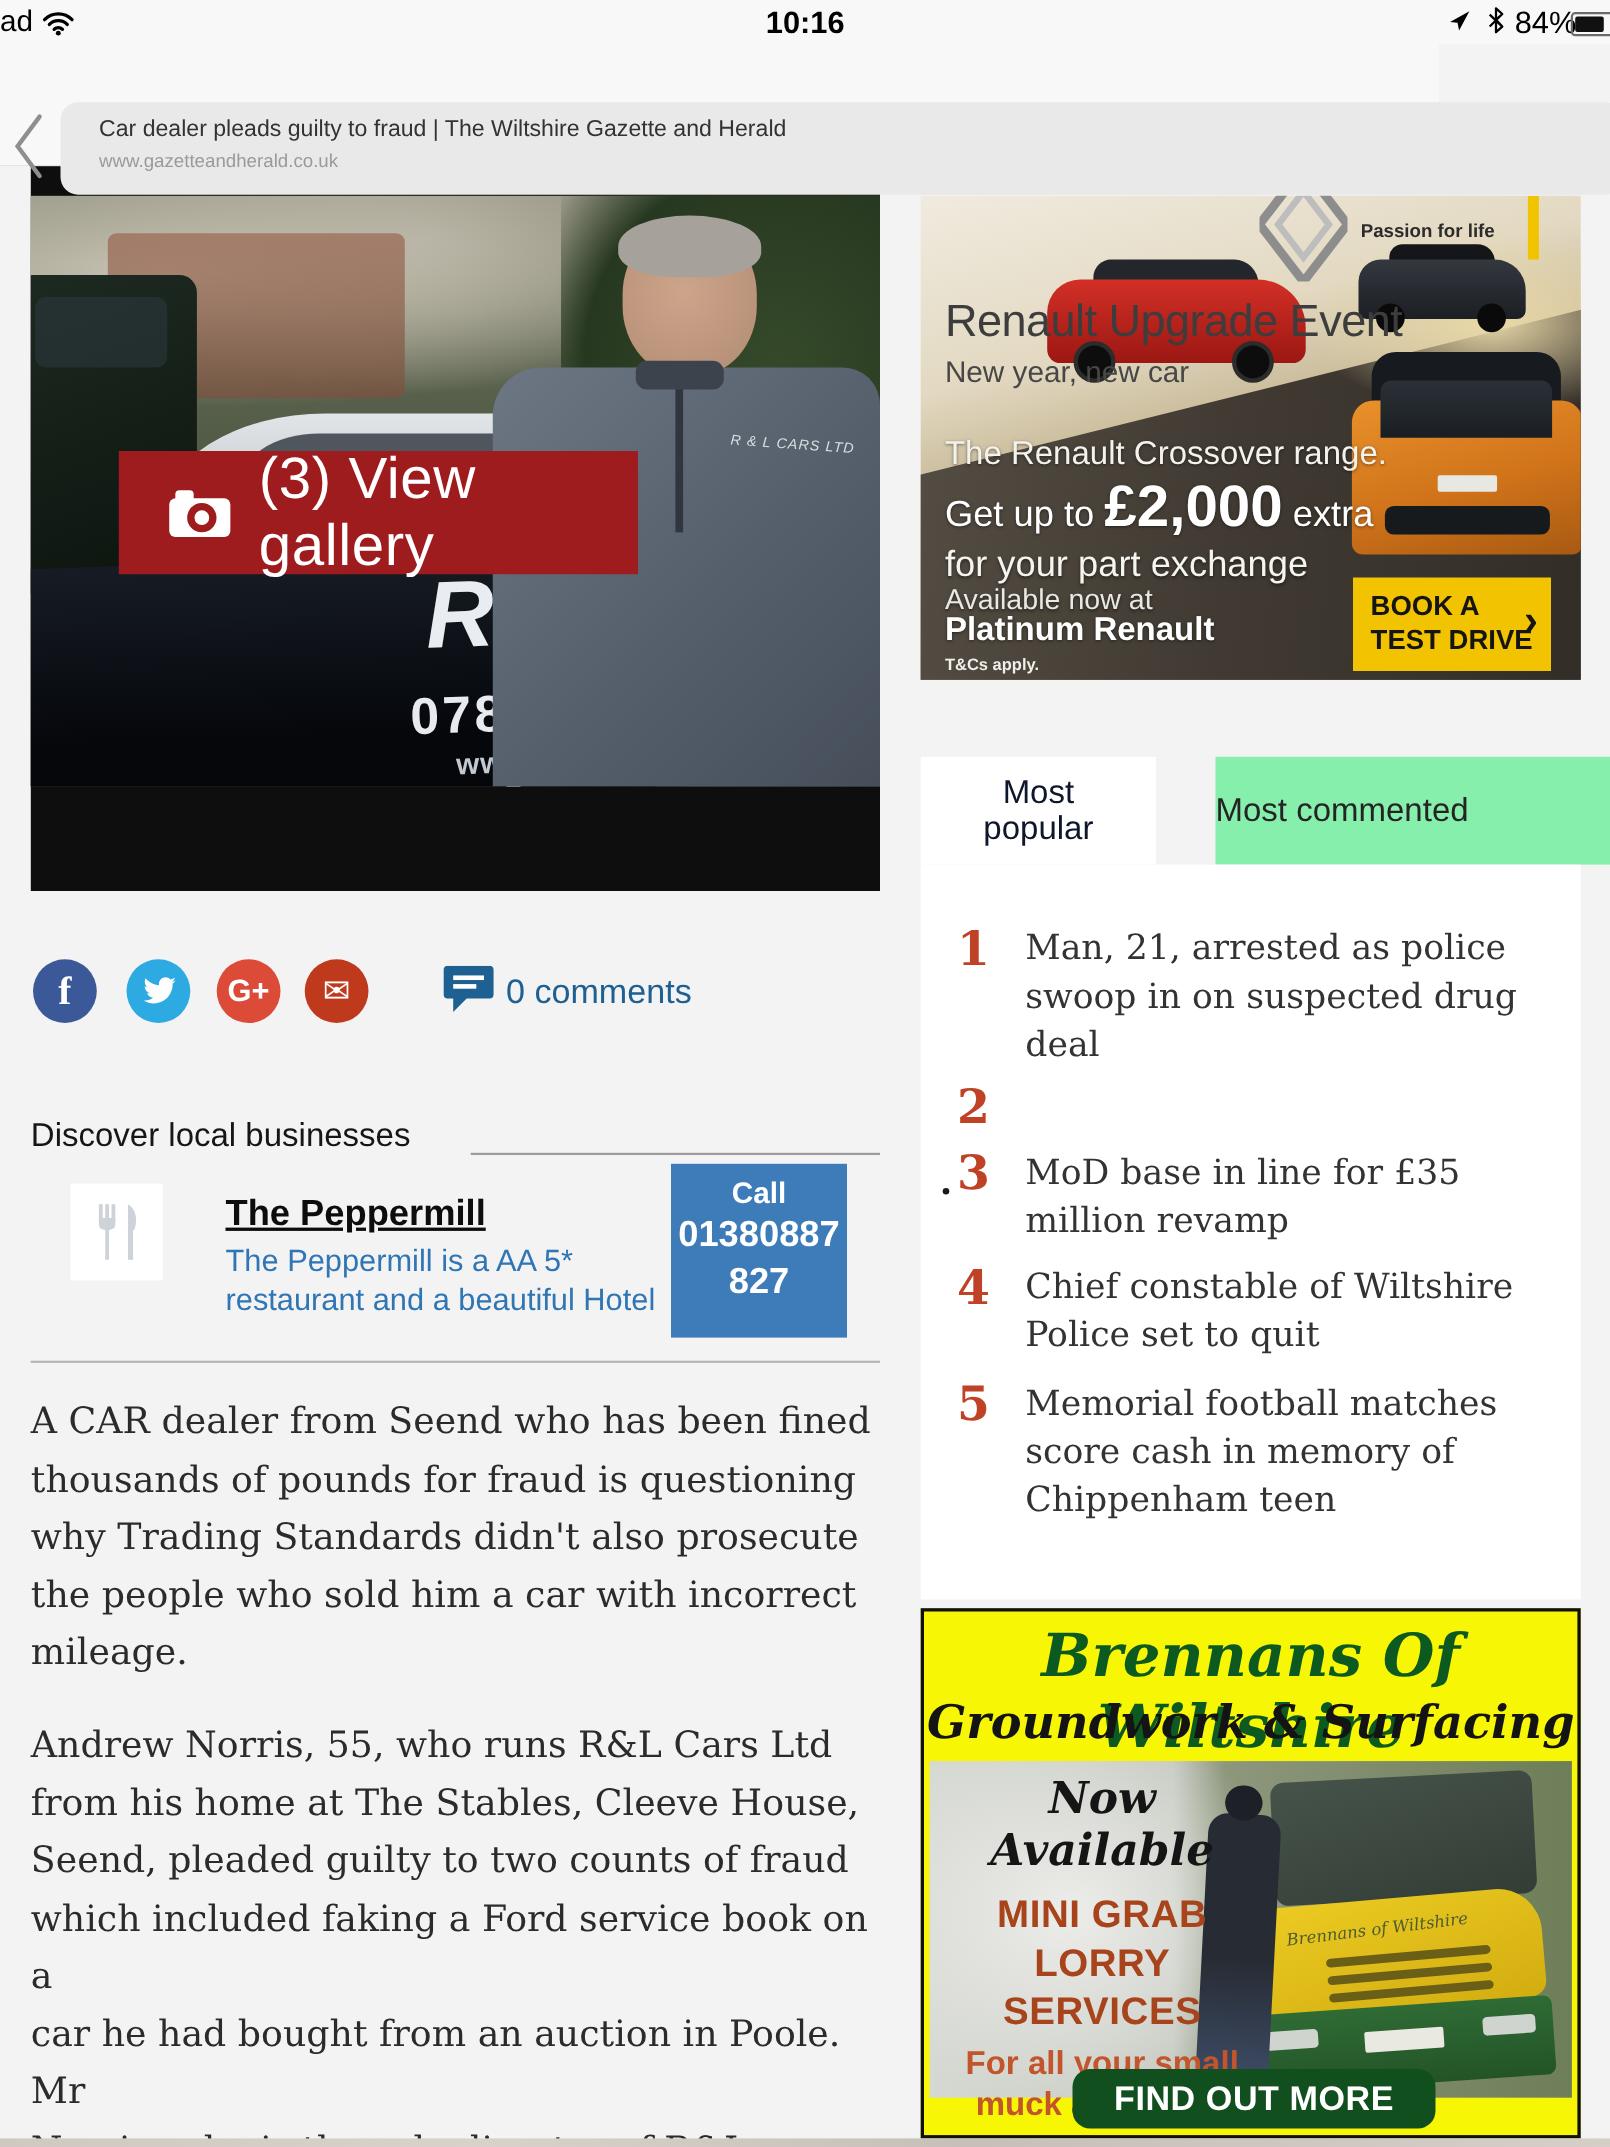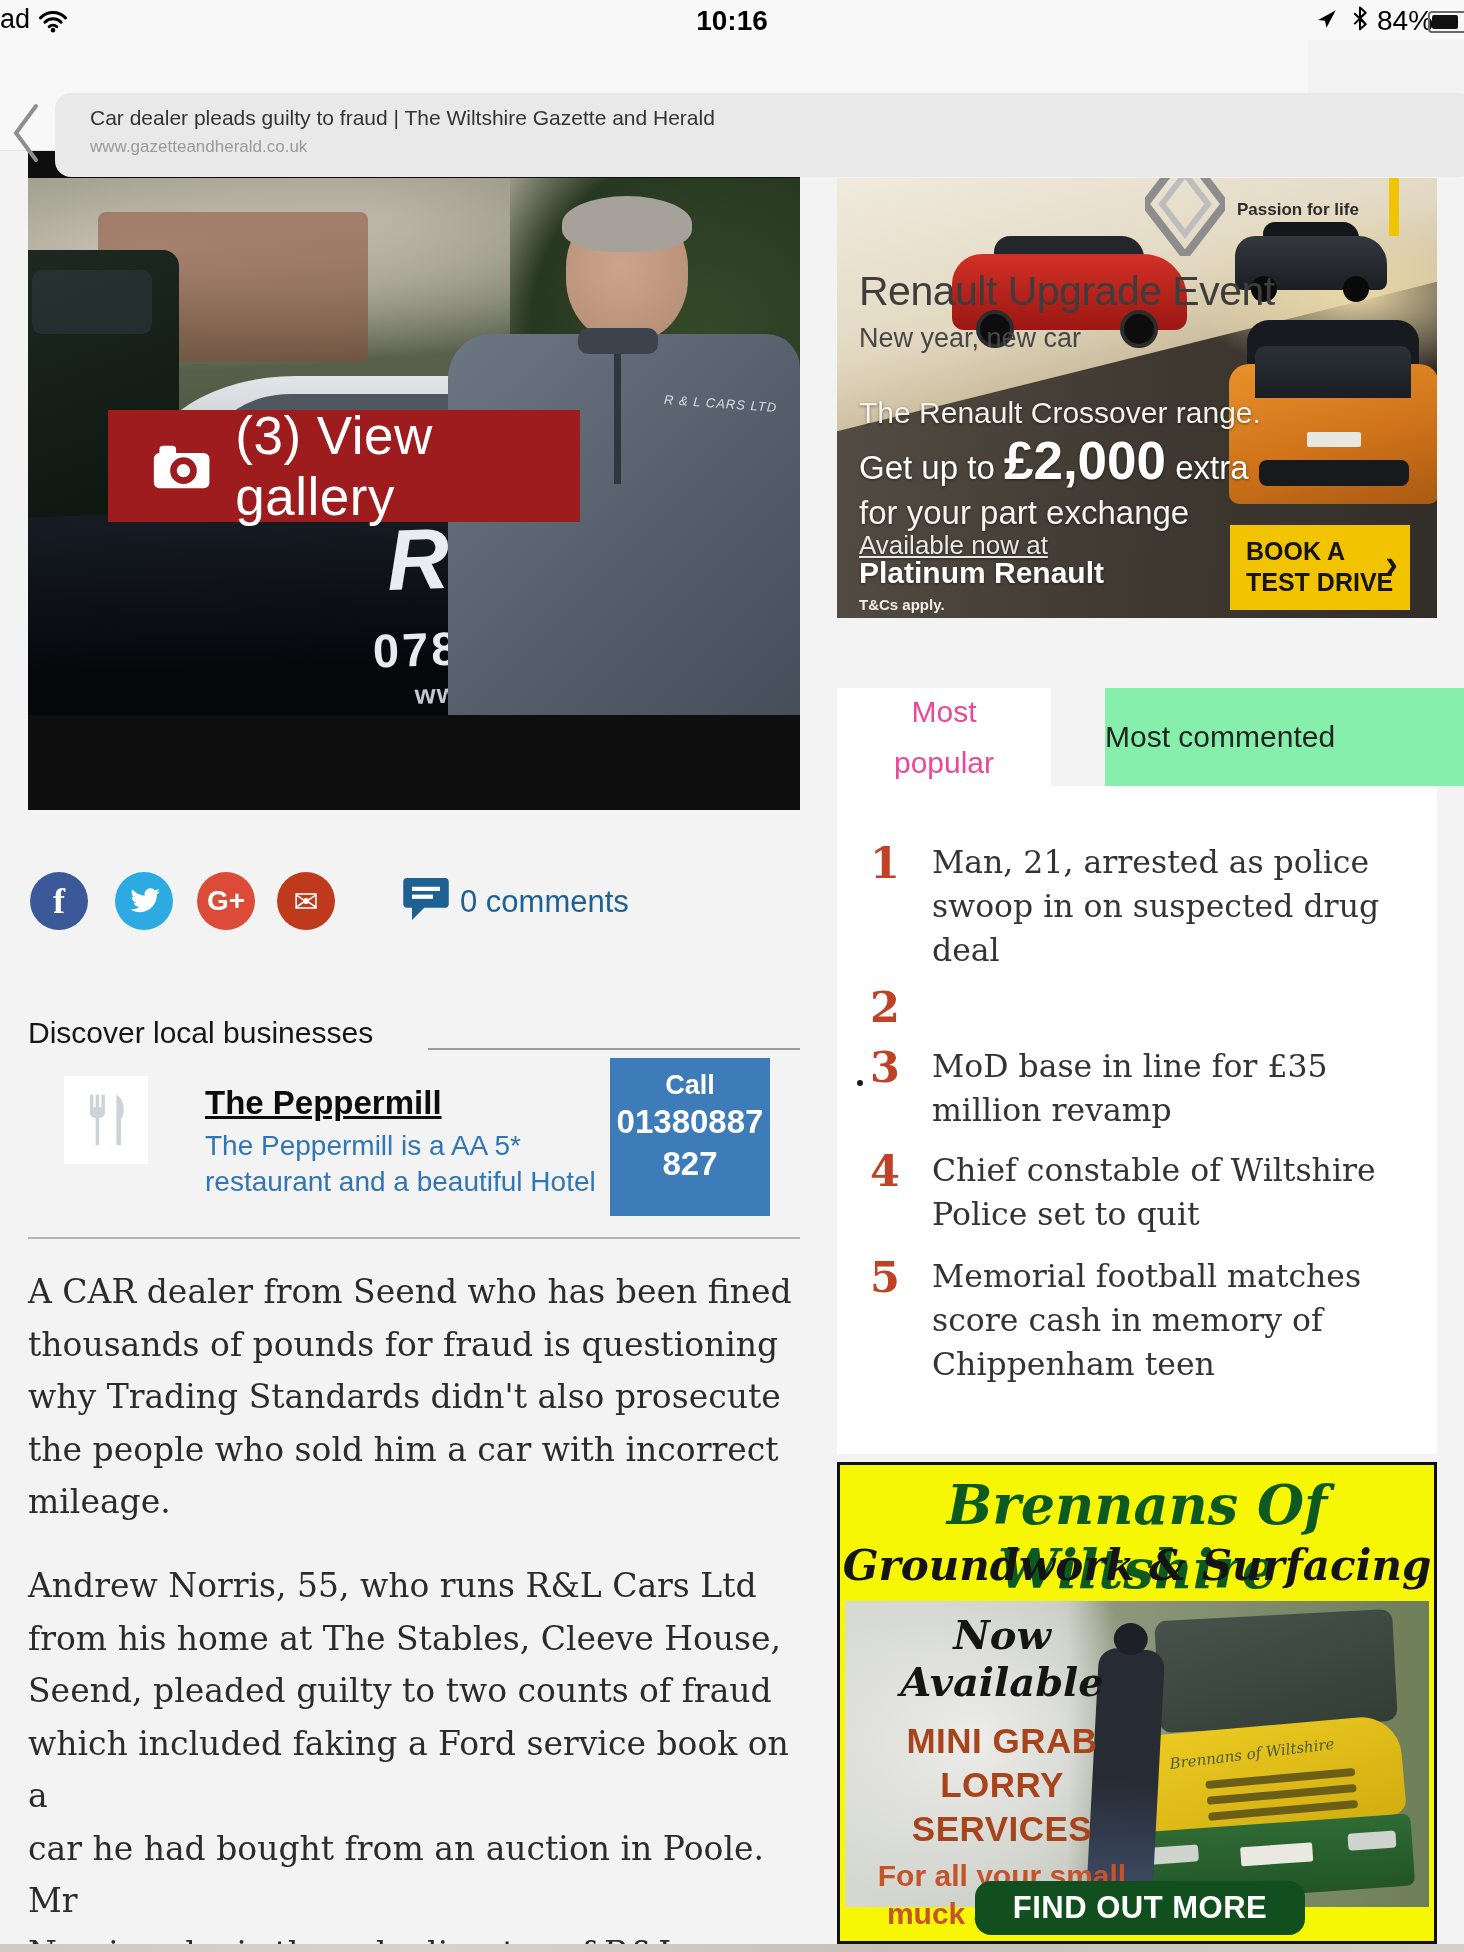--- a/index.html
+++ b/index.html
@@ -110,30 +110,30 @@
   .r-carorange .plate{position:absolute;left:78px;top:112px;width:54px;height:15px;background:#e8e8e2;border-radius:2px;}
   .r-logo{left:308px;top:-26px;}
   .r-passion{left:400px;top:22px;font-size:17px;font-weight:bold;color:#2b2b2b;}
   .r-ybar{left:552px;top:0;width:10px;height:58px;background:#f2c300;}
   .r-head{left:22px;top:90px;font-size:41px;color:#3d3d3d;letter-spacing:-0.5px;}
   .r-sub{left:22px;top:145px;font-size:27px;color:#474747;}
   .r-range{left:22px;top:218px;font-size:30px;color:#f4f2ec;text-shadow:0 1px 3px rgba(0,0,0,.5);}
   .r-offer{left:22px;top:252px;color:#fff;font-size:33px;text-shadow:0 1px 3px rgba(0,0,0,.5);}
   .r-offer b{font-size:53px;font-weight:bold;}
   .r-offer2{left:22px;top:316px;font-size:33px;color:#f6f4ee;text-shadow:0 1px 3px rgba(0,0,0,.5);}
-  .r-avail{left:22px;top:352px;font-size:26px;color:#eae8e2;text-shadow:0 1px 3px rgba(0,0,0,.5);text-decoration:underline;}
+  .r-avail{left:22px;top:352px;font-size:26px;color:#eae8e2;text-shadow:0 1px 3px rgba(0,0,0,.5);}
   .r-dealer{left:22px;top:378px;font-size:30px;font-weight:bold;color:#fff;text-shadow:0 1px 3px rgba(0,0,0,.5);}
   .r-terms{left:22px;top:418px;font-size:15px;font-weight:bold;color:#f0efe9;}
   .r-cta{left:393px;top:347px;width:180px;height:85px;background:#f2c300;color:#151515;
          font-size:25px;font-weight:bold;line-height:31px;padding:11px 0 0 16px;box-sizing:border-box;cursor:pointer;}
   .r-cta .arrow{position:absolute;right:12px;top:24px;font-size:38px;font-weight:bold;}
 
   
   .tab-active{left:837px;top:688px;width:214px;height:98px;background:#fff;z-index:2;display:flex;align-items:center;justify-content:center;cursor:pointer;}
-  .tab-active div{font-size:30px;line-height:51px;color:#ec4899;text-align:center;}
+  .tab-active div{font-size:30px;line-height:33px;color:#0f172a;text-align:center;}
   .tab-inactive{left:1105px;top:688px;width:386px;height:98px;background:#86efac;display:flex;align-items:center;justify-content:flex-start;
                 font-size:30px;color:#242424;cursor:pointer;}
   .panel{left:837px;top:786px;width:600px;height:668px;background:#fff;padding-top:54px;box-sizing:border-box;}
   .item{display:flex;padding-left:33px;cursor:pointer;}
   .rank{width:62px;flex:none;font-family:"DejaVu Serif",serif;font-size:43px;font-weight:bold;color:#bf4226;line-height:46px;}
   .headline{font-family:"DejaVu Serif",serif;font-size:31.5px;line-height:44px;color:#333;}
   .m1{margin-top:0;} .m2{margin-top:12px;} .m3{margin-top:14px;} .m4{margin-top:16px;} .m5{margin-top:18px;}
   .straydot{left:857px;top:1080px;width:6px;height:6px;background:#1a1a1a;border-radius:50%;}
 
   

